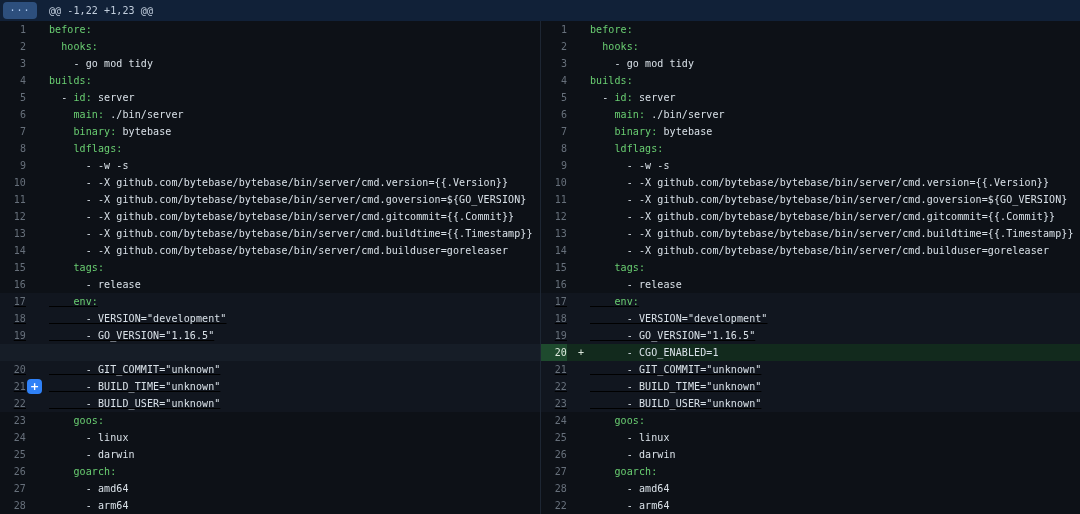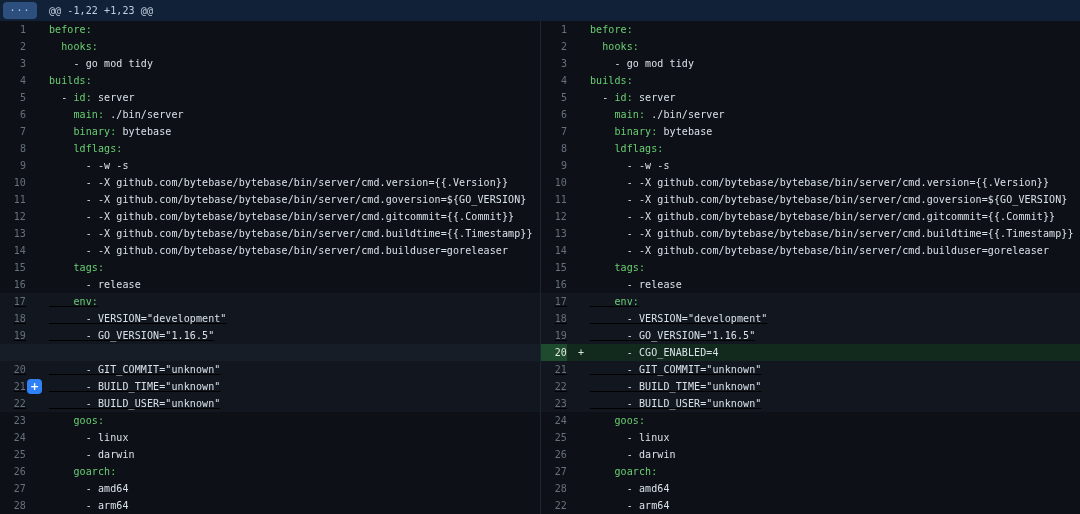--- a/index.html
+++ b/index.html
@@ -338,21 +338,21 @@
           <span class="code"><span class="tok-p">      - VERSION="development"</span></span>
         </div>
         <div class="row band">
           <span class="num">19</span>
           <span class="marker"></span>
           <span class="code"><span class="tok-p">      - GO_VERSION="1.16.5"</span></span>
         </div>
         <div class="row add">
           <span class="num">20</span>
           <span class="marker">+</span>
-          <span class="code"><span class="tok-p">      - CGO_ENABLED=4</span></span>
+          <span class="code"><span class="tok-p">      - CGO_ENABLED=1</span></span>
         </div>
         <div class="row band">
           <span class="num">21</span>
           <span class="marker"></span>
           <span class="code"><span class="tok-p">      - GIT_COMMIT="unknown"</span></span>
         </div>
         <div class="row band">
           <span class="num">22</span>
           <span class="marker"></span>
           <span class="code"><span class="tok-p">      - BUILD_TIME="unknown"</span></span>

